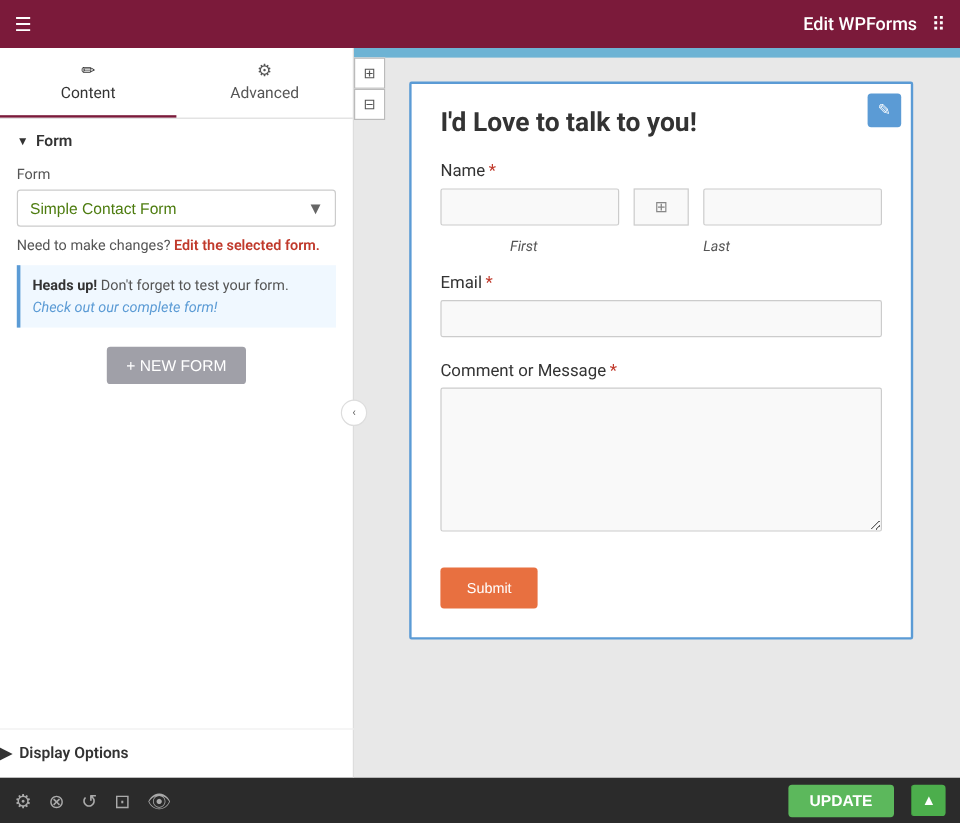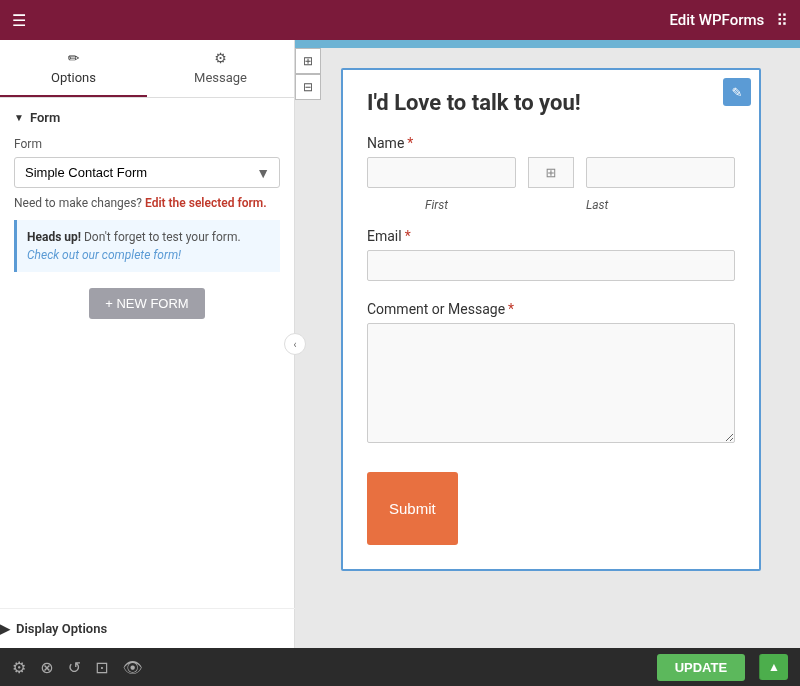--- a/index.html
+++ b/index.html
@@ -93,21 +93,21 @@
     .form-select-wrapper {
       position: relative;
       margin-bottom: 8px;
     }
     .form-select {
       width: 100%;
       padding: 7px 10px;
       border: 1px solid #ccc;
       border-radius: 3px;
       font-size: 13px;
-      color: #000000;
+      color: #4d7c0f;
       appearance: none;
       background: #fff;
       cursor: pointer;
       padding-right: 28px;
     }
     .select-arrow {
       position: absolute;
       right: 10px;
       top: 50%;
       transform: translateY(-50%);
@@ -307,22 +307,22 @@
     }
 
     .field-group {
       margin-bottom: 16px;
     }
 
     .submit-btn {
       background: #e87040;
       color: #fff;
       border: none;
-      padding: 28px 22px;
-      font-size: 15px;
+      padding: 10px 22px;
+      font-size: 12px;
       border-radius: 3px;
       cursor: pointer;
       margin-top: 6px;
     }
 
     .edit-pencil-btn {
       position: absolute;
       top: 8px;
       right: 8px;
       width: 28px;
@@ -387,25 +387,25 @@
   <span class="grid-icon">⠿</span>
 </div>
 
 <div class="main-layout">
 
   <div class="sidebar sidebar-relative">
 
     <div class="tabs">
       <div class="tab active">
         <span class="tab-icon">✏</span>
-        <span>Options</span>
+        <span>Content</span>
       </div>
       <div class="tab">
         <span class="tab-icon">⚙</span>
-        <span>Message</span>
+        <span>Advanced</span>
       </div>
     </div>
 
     <div class="sidebar-content">
 
       <div class="section-header">
         <span class="arrow">▼</span>
         <span>Form</span>
       </div>
 

